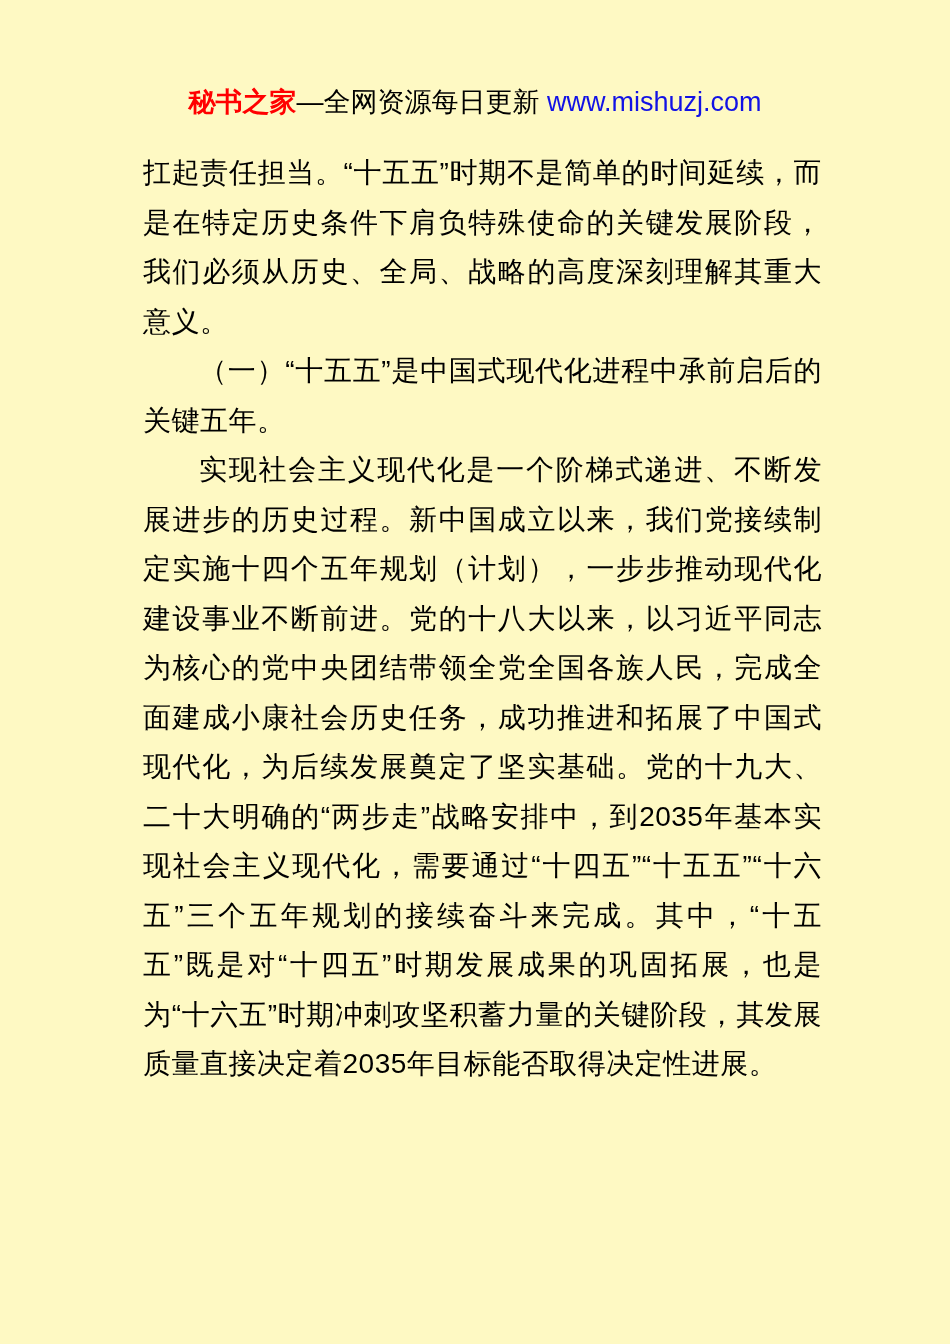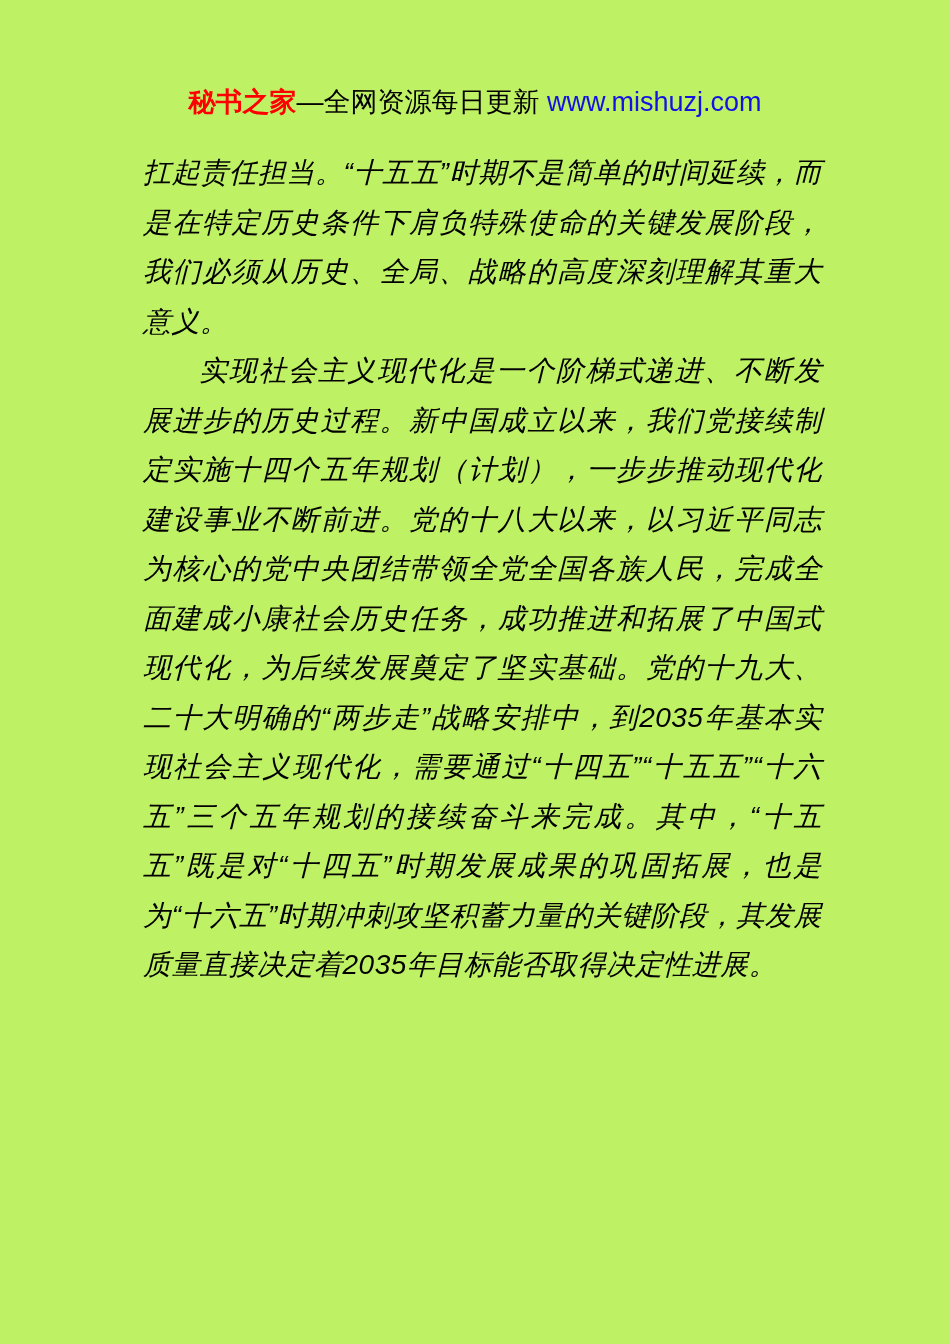--- a/index.html
+++ b/index.html
@@ -4,21 +4,21 @@
 <style>
   html, body {
     margin: 0;
     padding: 0;
     background: #ffffff;
   }
   .page {
     position: relative;
     width: 950px;
     height: 1344px;
-    background: #bef264;
+    background: #fef9c3;
     overflow: hidden;
     font-family: "Liberation Sans", "DejaVu Sans", sans-serif;
   }
   .doc-header {
     position: absolute;
     top: 84px;
     left: 0;
     width: 100%;
     text-align: center;
     font-size: 27px;
@@ -43,33 +43,33 @@
     width: 679px;
     font-size: 28px;
     line-height: 49.5px;
     color: #000000;
     text-align: justify;
     letter-spacing: 0.5px;
   }
   .doc-content p {
     margin: 0;
     padding: 0;
-    font-style: italic;
   }
   .doc-content p.indent {
     text-indent: 2em;
   }
 </style>
 </head>
 <body>
 
 <div class="page">
 
   <div class="doc-header">
     <span class="site-name">秘书之家</span><span class="separator">—</span><span class="tagline">全网资源每日更新</span><span> </span><span class="site-url">www.mishuzj.com</span>
   </div>
 
   <div class="doc-content">
     <p>扛起责任担当。“十五五”时期不是简单的时间延续，而是在特定历史条件下肩负特殊使命的关键发展阶段，我们必须从历史、全局、战略的高度深刻理解其重大意义。</p>
+    <p class="indent">（一）“十五五”是中国式现代化进程中承前启后的关键五年。</p>
     <p class="indent">实现社会主义现代化是一个阶梯式递进、不断发展进步的历史过程。新中国成立以来，我们党接续制定实施十四个五年规划（计划），一步步推动现代化建设事业不断前进。党的十八大以来，以习近平同志为核心的党中央团结带领全党全国各族人民，完成全面建成小康社会历史任务，成功推进和拓展了中国式现代化，为后续发展奠定了坚实基础。党的十九大、二十大明确的“两步走”战略安排中，到2035年基本实现社会主义现代化，需要通过“十四五”“十五五”“十六五”三个五年规划的接续奋斗来完成。其中，“十五五”既是对“十四五”时期发展成果的巩固拓展，也是为“十六五”时期冲刺攻坚积蓄力量的关键阶段，其发展质量直接决定着2035年目标能否取得决定性进展。</p>
   </div>
 
 </div>
 
 </body></html>

